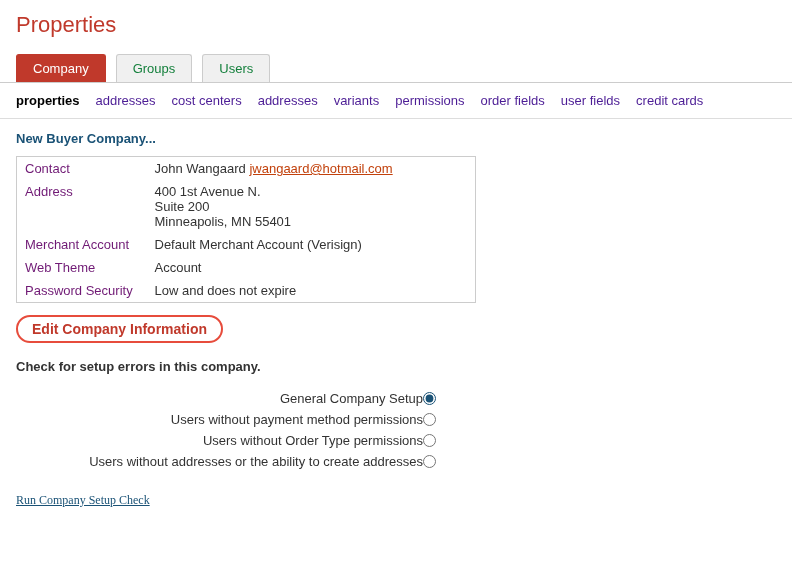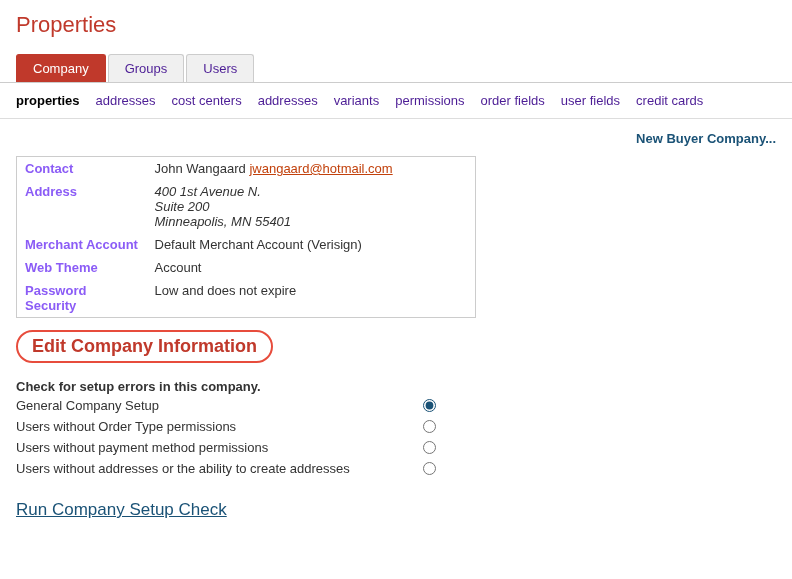--- a/index.html
+++ b/index.html
@@ -39,30 +39,30 @@
     }
 
     .tabs-container {
       border-bottom: 1px solid #ccc;
       padding: 0 16px;
       margin-bottom: 0;
     }
 
     .tab-list {
       display: flex;
-      gap: 0;
+      gap: 8px;
     }
 
     .tab-item {
       padding: 6px 16px;
       cursor: pointer;
       border: 1px solid #ccc;
       border-bottom: none;
       background: #f0f0f0;
-      color: #4c1d95;
+      color: #15803d;
       font-size: 13px;
       margin-right: 2px;
       border-radius: 3px 3px 0 0;
     }
 
     .tab-item.active {
       background: #c0392b;
       color: #fff;
       border-color: #c0392b;
     }
@@ -89,98 +89,98 @@
 
     .content-area {
       padding: 12px 16px;
     }
 
     .section-title {
       color: #1a5276;
       font-size: 13px;
       font-weight: bold;
       margin-bottom: 10px;
-      text-align: right;
     }
 
     .info-table {
       border: 1px solid #ccc;
       width: 100%;
       max-width: 460px;
       border-collapse: collapse;
       margin-bottom: 12px;
     }
 
     .info-table td {
       padding: 4px 8px;
       vertical-align: top;
       font-size: 13px;
     }
 
     .info-table td:first-child {
-      color: #8b5cf6;
+      color: #701a75;
       width: 130px;
-      font-weight: bold;
+      font-weight: normal;
     }
 
     .info-table td a {
       color: #c2410c;
       text-decoration: underline;
     }
 
     .edit-button-container {
       margin-bottom: 16px;
     }
 
     .edit-company-btn {
       display: inline-block;
       border: 2px solid #e74c3c;
       border-radius: 20px;
       padding: 4px 14px;
       color: #c0392b;
-      font-size: 18px;
+      font-size: 14px;
       font-weight: bold;
       cursor: pointer;
       background: #fff;
     }
 
     .setup-check-section {
       margin-top: 4px;
     }
 
     .setup-check-title {
       font-weight: bold;
       font-size: 13px;
-      margin-bottom: 4px;
+      margin-bottom: 17px;
     }
 
     .radio-option {
       display: flex;
       align-items: center;
-      justify-content: space-between;
+      justify-content: flex-end;
       margin-bottom: 6px;
       max-width: 420px;
     }
 
     .radio-option label {
       font-size: 13px;
       color: #333;
     }
 
     .radio-option input[type="radio"] {
       accent-color: #1a5276;
     }
 
     .run-link {
       color: #1a5276;
       text-decoration: underline;
-      font-size: 17px;
+      font-size: 12px;
       cursor: pointer;
       margin-top: 12px;
       display: inline-block;
+      font-family: Liberation Serif, serif;
     }
   </style>
 </head>
 <body>
 
 <div class="page-header">
   <h1 class="page-title">Properties</h1>
 </div>
 
 <div class="tabs-container">
@@ -207,21 +207,21 @@
   <div class="section-title">New Buyer Company...</div>
 
   <table class="info-table">
     <tbody id="info-tbody">
         <tr>
           <td>Contact</td>
           <td>John Wangaard <a href="#">jwangaard@hotmail.com</a></td>
         </tr>
         <tr>
           <td>Address</td>
-          <td style="white-space: pre-line; font-style: italic;">400 1st Avenue N.
+          <td style="white-space: pre-line;">400 1st Avenue N.
 Suite 200
 Minneapolis, MN 55401</td>
         </tr>
         <tr>
           <td>Merchant Account</td>
           <td>Default Merchant Account (Verisign)</td>
         </tr>
         <tr>
           <td>Web Theme</td>
           <td>Account</td>
@@ -238,25 +238,25 @@
   </div>
 
   <div class="setup-check-section">
     <div class="setup-check-title">Check for setup errors in this company.</div>
     <div id="radio-options-container">
         <div class="radio-option">
           <label>General Company Setup</label>
           <input type="radio" name="setup_check" checked="" style="">
         </div>
         <div class="radio-option">
+          <label>Users without payment method permissions</label>
+          <input type="radio" name="setup_check" style="">
+        </div>
+        <div class="radio-option">
           <label>Users without Order Type permissions</label>
-          <input type="radio" name="setup_check" style="">
-        </div>
-        <div class="radio-option">
-          <label>Users without payment method permissions</label>
           <input type="radio" name="setup_check" style="">
         </div>
         <div class="radio-option">
           <label>Users without addresses or the ability to create addresses</label>
           <input type="radio" name="setup_check" style="">
         </div>
       </div>
     <div style="margin-top:12px;">
       <a class="run-link">Run Company Setup Check</a>
     </div>

